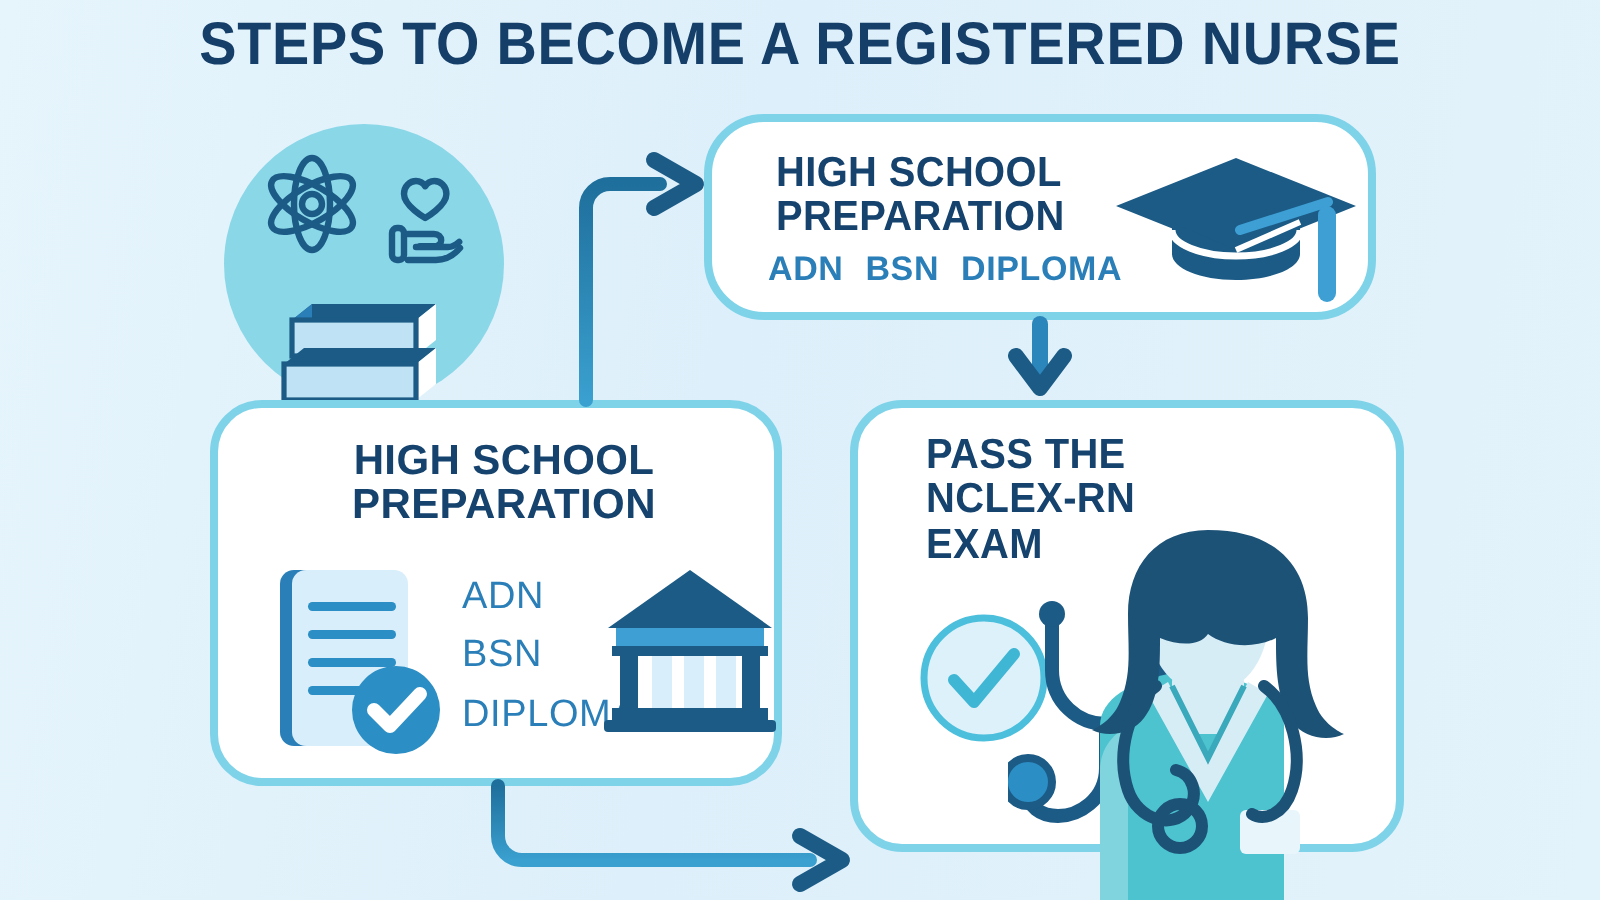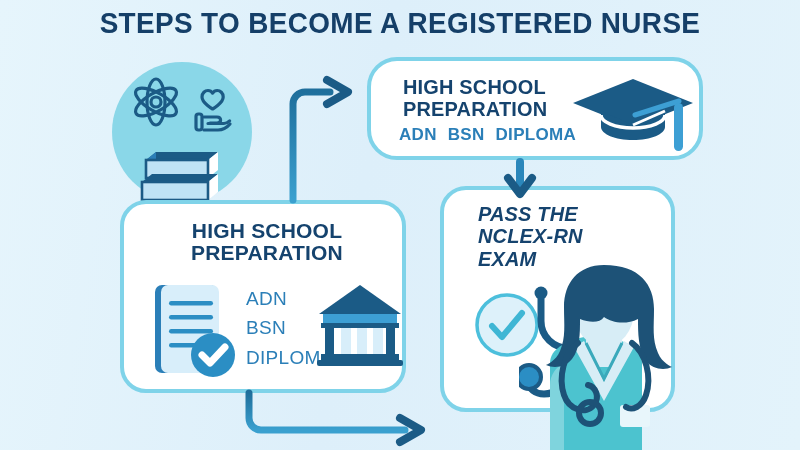--- a/index.html
+++ b/index.html
@@ -45,43 +45,41 @@
   }
   #badge svg { display: block; }
 
   
   .card {
     position: absolute;
     background: #ffffff;
     border: 4px solid #7fd3e9;
     border-radius: 26px;
     box-sizing: border-box;
-    margin-left: 15px;
   }
   #card-hs-top {
     left: 352px;
     top: 57px;
     width: 336px;
     height: 103px;
     border-radius: 30px;
   }
   #card-hs-left {
     left: 105px;
     top: 200px;
     width: 286px;
     height: 193px;
     border-radius: 26px;
   }
   #card-nclex {
     left: 425px;
-    top: 186px;
-    width: 235px;
+    top: 200px;
+    width: 277px;
     height: 226px;
     border-radius: 26px;
-    font-style: italic;
   }
 
   .card-title {
     font-family: "Liberation Sans", sans-serif;
     font-weight: bold;
     color: #15436e;
     letter-spacing: 0.2px;
     line-height: 1.06;
     transform: scaleX(0.95);
     transform-origin: left top;

